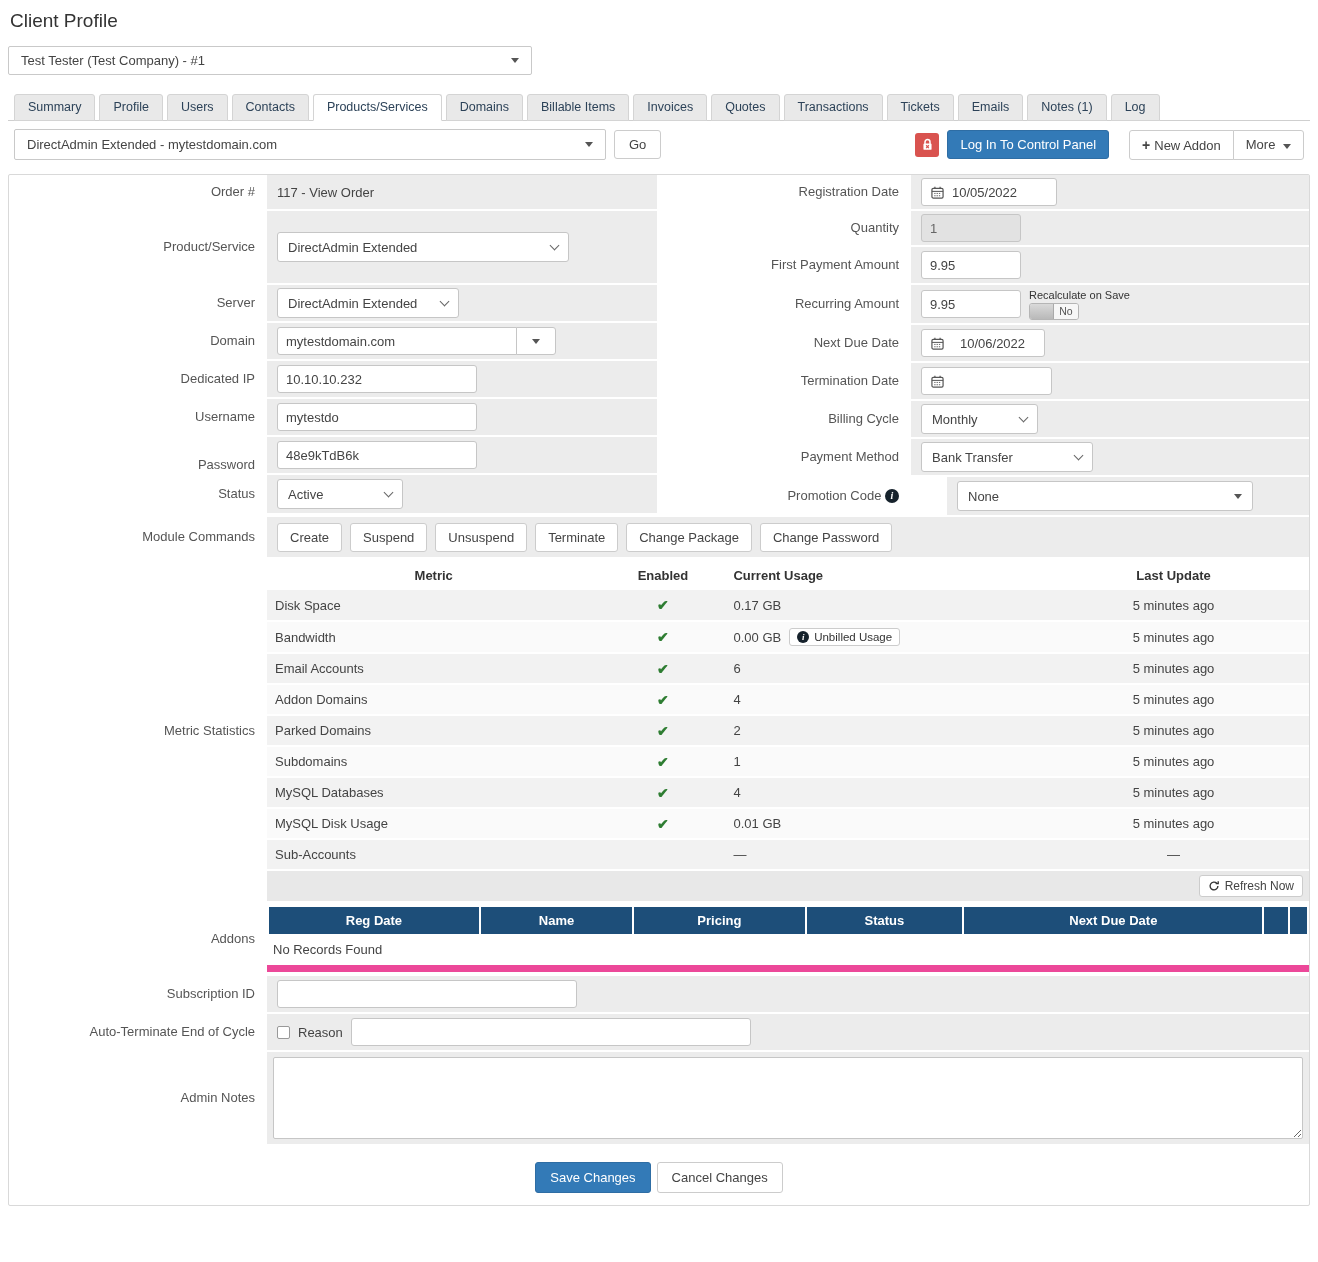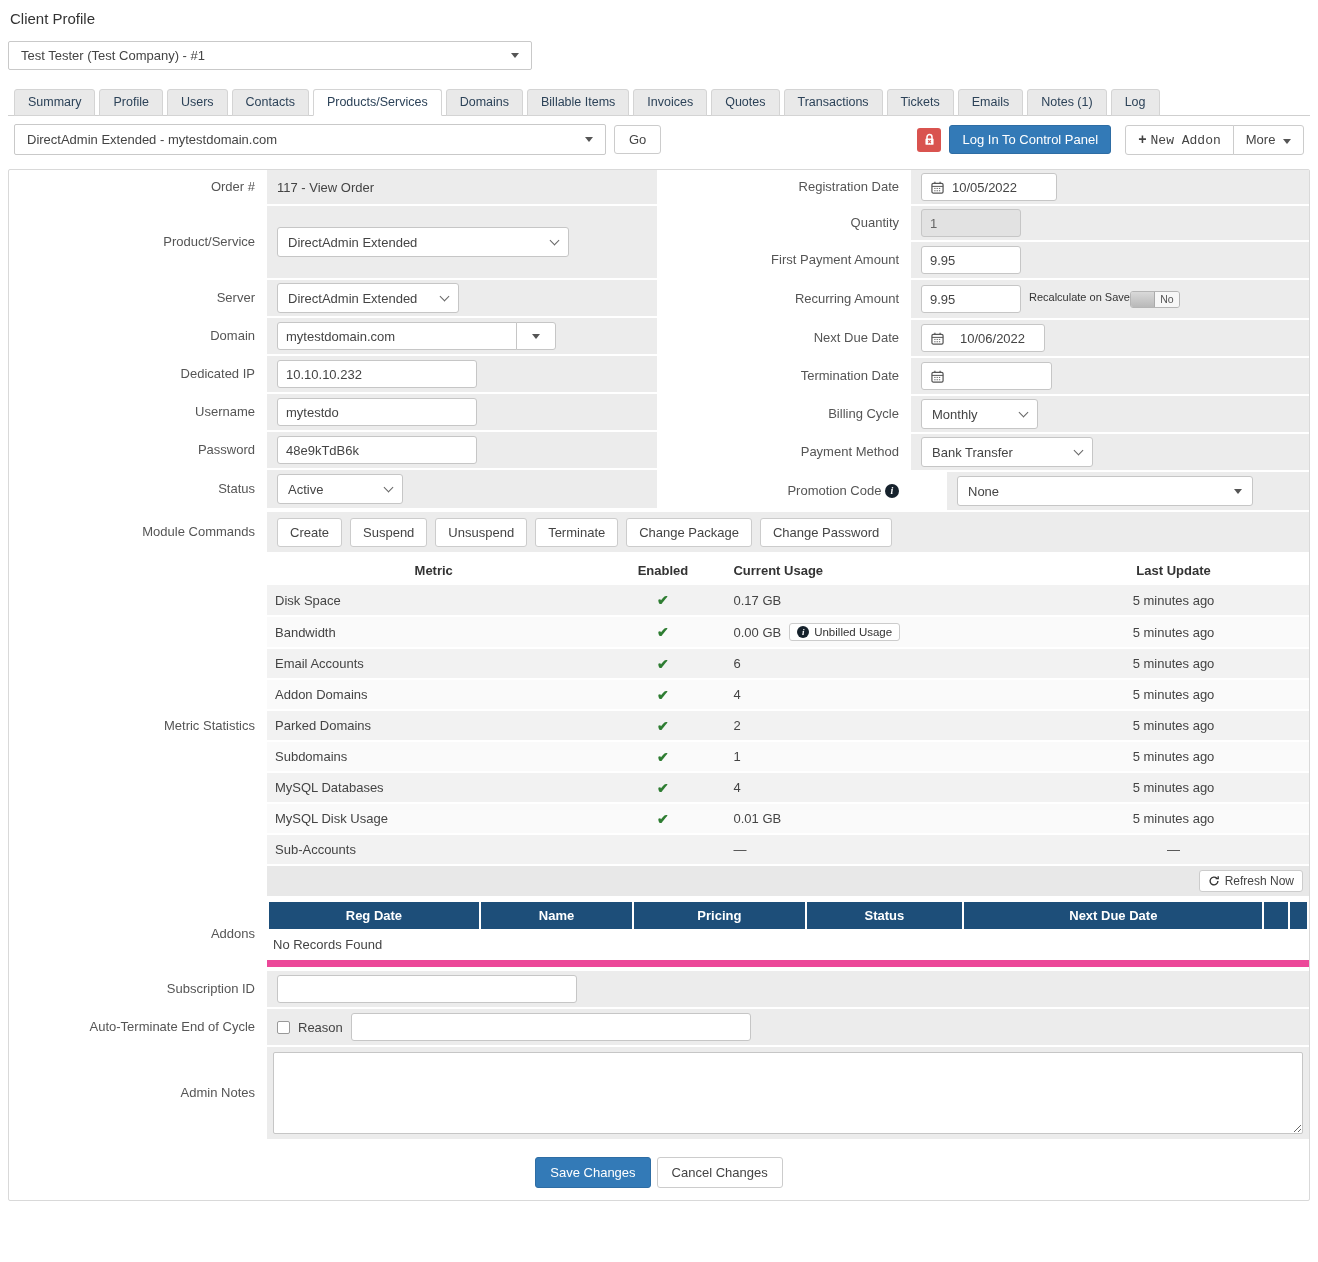--- a/index.html
+++ b/index.html
@@ -1,19 +1,19 @@
 <!DOCTYPE html>
 <html><head>
 <meta charset="utf-8">
 <style>
   * { box-sizing: border-box; margin: 0; padding: 0; }
   html,body { background:#fff; width:1318px; }
   body { font-family:"Liberation Sans", sans-serif; font-size:13px; color:#444; padding:6px 8px; }
 
-  .page-title { font-size:15px; color:#333; font-weight:500; padding:4px 0 14px 2px; }
+  .page-title { font-size:19px; color:#333; font-weight:500; padding:4px 0 14px 2px; }
 
   
   .client-select { width:524px; height:29px; border:1px solid #c9c9c9; border-radius:2px;
     display:flex; align-items:center; justify-content:space-between; padding:0 12px; background:#fff; color:#444; margin-bottom:18px; }
 
   .caret { width:0; height:0; border-left:4.5px solid transparent; border-right:4.5px solid transparent; border-top:5px solid #555; display:inline-block; }
   .chev { width:7px; height:7px; border-right:1.6px solid #666; border-bottom:1.6px solid #666; transform:rotate(45deg); display:inline-block; margin-top:-3px; }
 
   
   .tabs { display:flex; border-bottom:1px solid #cfcfcf; padding-left:6px; }
@@ -25,21 +25,21 @@
   .toolbar { display:flex; align-items:center; margin:8px 0 14px; padding:0 6px; }
   .product-select { width:592px; height:31px; border:1px solid #c9c9c9; border-radius:2px;
     display:flex; align-items:center; justify-content:space-between; padding:4px 12px; background:#fff; }
   .btn { border:1px solid #ccc; background:#fff; border-radius:3px; padding:6px 12px; font-size:13px; color:#444; cursor:pointer; font-family:inherit; }
   .btn-go { margin-left:8px; padding:6px 14px; }
   .toolbar-right { margin-left:auto; display:flex; align-items:center; }
   .lock-btn { width:24px; height:24px; background:#d9534f; border:none; border-radius:3px; display:flex; align-items:center; justify-content:center; margin-right:8px; cursor:pointer; }
   .btn-primary { background:#337ab7; border:1px solid #2e6da4; color:#fff; }
   .btn-group { display:flex; margin-left:8px; }
   .btn-group .btn { border-radius:0; margin-left:-1px; }
-  .btn-group .btn:first-child { border-radius:3px 0 0 3px; margin-left:6px;font-family:Liberation Mono, monospace; }
+  .btn-group .btn:first-child { border-radius:3px 0 0 3px; margin-left:12px; }
   .btn-group .btn:last-child { border-radius:0 3px 3px 0; }
   .plus { font-weight:bold; font-size:14px; margin-right:4px; }
 
   
   .panel { border:1px solid #d9d9d9; border-radius:2px; }
 
   .cols { display:flex; gap:4px; }
   .col { flex:1; display:flex; flex-direction:column; }
 
   .row { display:flex; margin-bottom:2px; }
@@ -57,21 +57,21 @@
     display:flex; align-items:center; justify-content:space-between; padding:0 10px; color:#444; cursor:pointer; gap:14px; }
 
   .igroup { display:flex; }
   .igroup .inp { border-radius:3px 0 0 3px; }
   .igroup .addon-btn { width:40px; border:1px solid #c6c6c6; margin-left:-1px; border-radius:0 3px 3px 0;
     background:#fff; display:flex; align-items:center; justify-content:center; cursor:pointer; }
 
   .datebox { height:28px; border:1px solid #c6c6c6; border-radius:3px; background:#fff;
     display:flex; align-items:center; gap:8px; padding:0 9px; color:#444; }
 
-  .toggle-wrap { display:flex; flex-direction:row; font-size:11px; color:#333; line-height:1.3; }
+  .toggle-wrap { display:flex; flex-direction:column; font-size:11px; color:#333; line-height:1.3; }
   .toggle { display:inline-flex; border:1px solid #b5b5b5; border-radius:3px; overflow:hidden; width:50px; height:17px; margin-top:1px; }
   .toggle .knob { width:24px; background:linear-gradient(#d9d9d9,#b9b9b9); border-right:1px solid #aaa; }
   .toggle .txt { flex:1; background:#f7f7f7; text-align:center; font-size:10.5px; color:#555; line-height:15px; }
 
   .info-i { width:14px; height:14px; border-radius:50%; background:#16222c; color:#fff; display:inline-flex;
     align-items:center; justify-content:center; font-size:10px; font-weight:bold; font-family:"Liberation Serif",serif; font-style:italic; }
   .info-i.sm { width:12px; height:12px; font-size:9px; }
 
   .cmd-btns { display:flex; gap:8px; }
 
@@ -198,21 +198,21 @@
         <div class="band">
           <input class="inp" style="width: 200px;" value="10.10.10.232">
         </div>
       </div>
       <div class="row" style="height:36px;">
         <div class="lbl">Username</div>
         <div class="band">
           <input class="inp" style="width: 200px;" value="mytestdo">
         </div>
       </div>
-      <div class="row" style="height:36px;">
+      <div class="row" style="height:36px;align-items:flex-end;">
         <div class="lbl">Password</div>
         <div class="band">
           <input class="inp" style="width: 200px;" value="48e9kTdB6k">
         </div>
       </div>
       <div class="row" style="height:38px; margin-bottom:0;">
         <div class="lbl">Status</div>
         <div class="band">
           <div class="sel" style="width:126px;gap:7px;">
             <span>Active</span>

